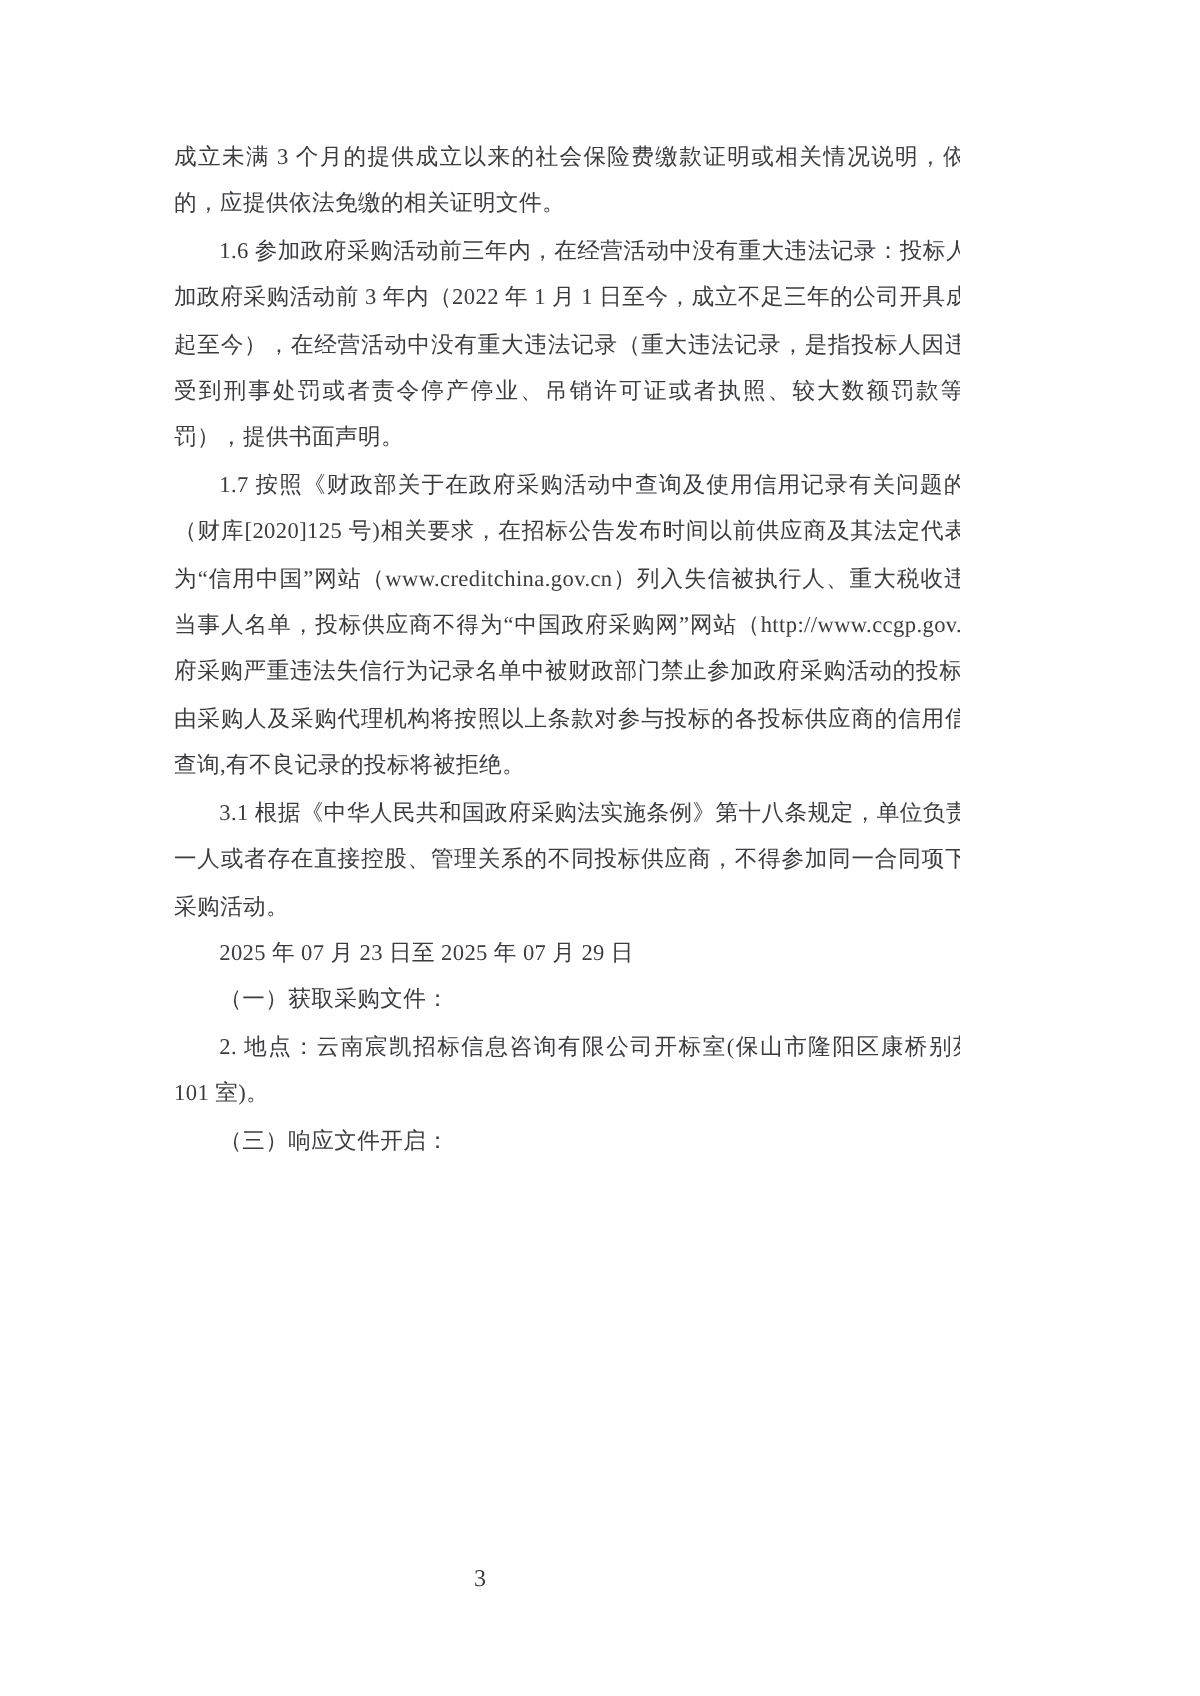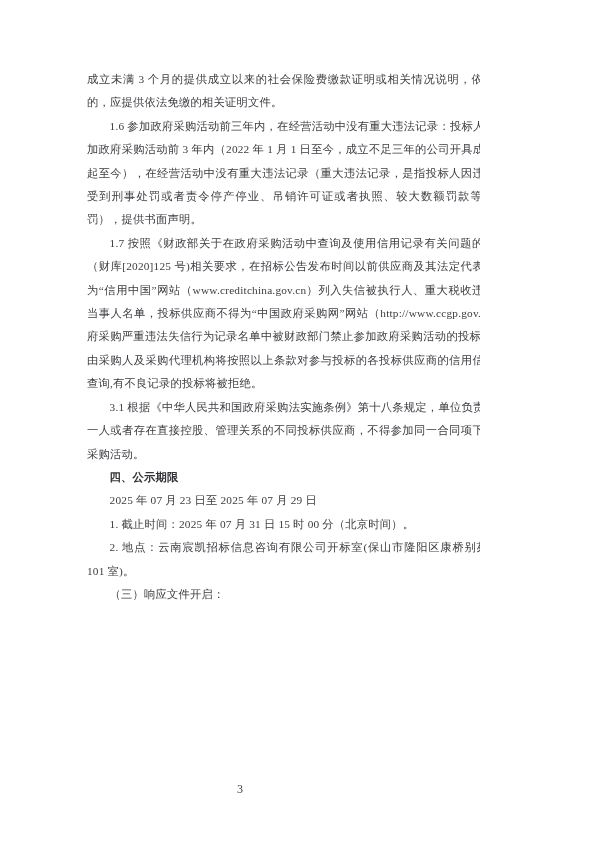--- a/index.html
+++ b/index.html
@@ -53,20 +53,19 @@
 </style>
 </head>
 <body>
 
 <div class="page">
   <div class="content" id="content">
       <p class="noindent">成立未满 3 个月的提供成立以来的社会保险费缴款证明或相关情况说明，依法免缴的，应提供依法免缴的相关证明文件。</p>
       <p class="body">1.6 参加政府采购活动前三年内，在经营活动中没有重大违法记录：投标人提供参加政府采购活动前 3 年内（2022 年 1 月 1 日至今，成立不足三年的公司开具成立之日起至今），在经营活动中没有重大违法记录（重大违法记录，是指投标人因违法经营受到刑事处罚或者责令停产停业、吊销许可证或者执照、较大数额罚款等行政处罚），提供书面声明。</p>
       <p class="body">1.7 按照《财政部关于在政府采购活动中查询及使用信用记录有关问题的通知》（财库[2020]125 号)相关要求，在招标公告发布时间以前供应商及其法定代表人不得为“信用中国”网站（www.creditchina.gov.cn）列入失信被执行人、重大税收违法案件当事人名单，投标供应商不得为“中国政府采购网”网站（http://www.ccgp.gov.cn/）政府采购严重违法失信行为记录名单中被财政部门禁止参加政府采购活动的投标供应商,由采购人及采购代理机构将按照以上条款对参与投标的各投标供应商的信用信息进行查询,有不良记录的投标将被拒绝。</p>
       <p class="body">3.1 根据《中华人民共和国政府采购法实施条例》第十八条规定，单位负责人为同一人或者存在直接控股、管理关系的不同投标供应商，不得参加同一合同项下的政府采购活动。</p>
-      <p class="heading">四、公示期限</p>
       <p class="body">2025 年 07 月 23 日至 2025 年 07 月 29 日</p>
-      <p class="body">1. 截止时间：2025 年 07 月 31 日 15 时 00 分（北京时间）。</p>
+      <p class="body">（一）获取采购文件：</p>
       <p class="body">2. 地点：云南宸凯招标信息咨询有限公司开标室(保山市隆阳区康桥别苑 43 栋 101 室)。</p>
       <p class="body">（三）响应文件开启：</p>
     </div>
   <div class="page-number">3</div>
 </div>
 
 </body></html>

